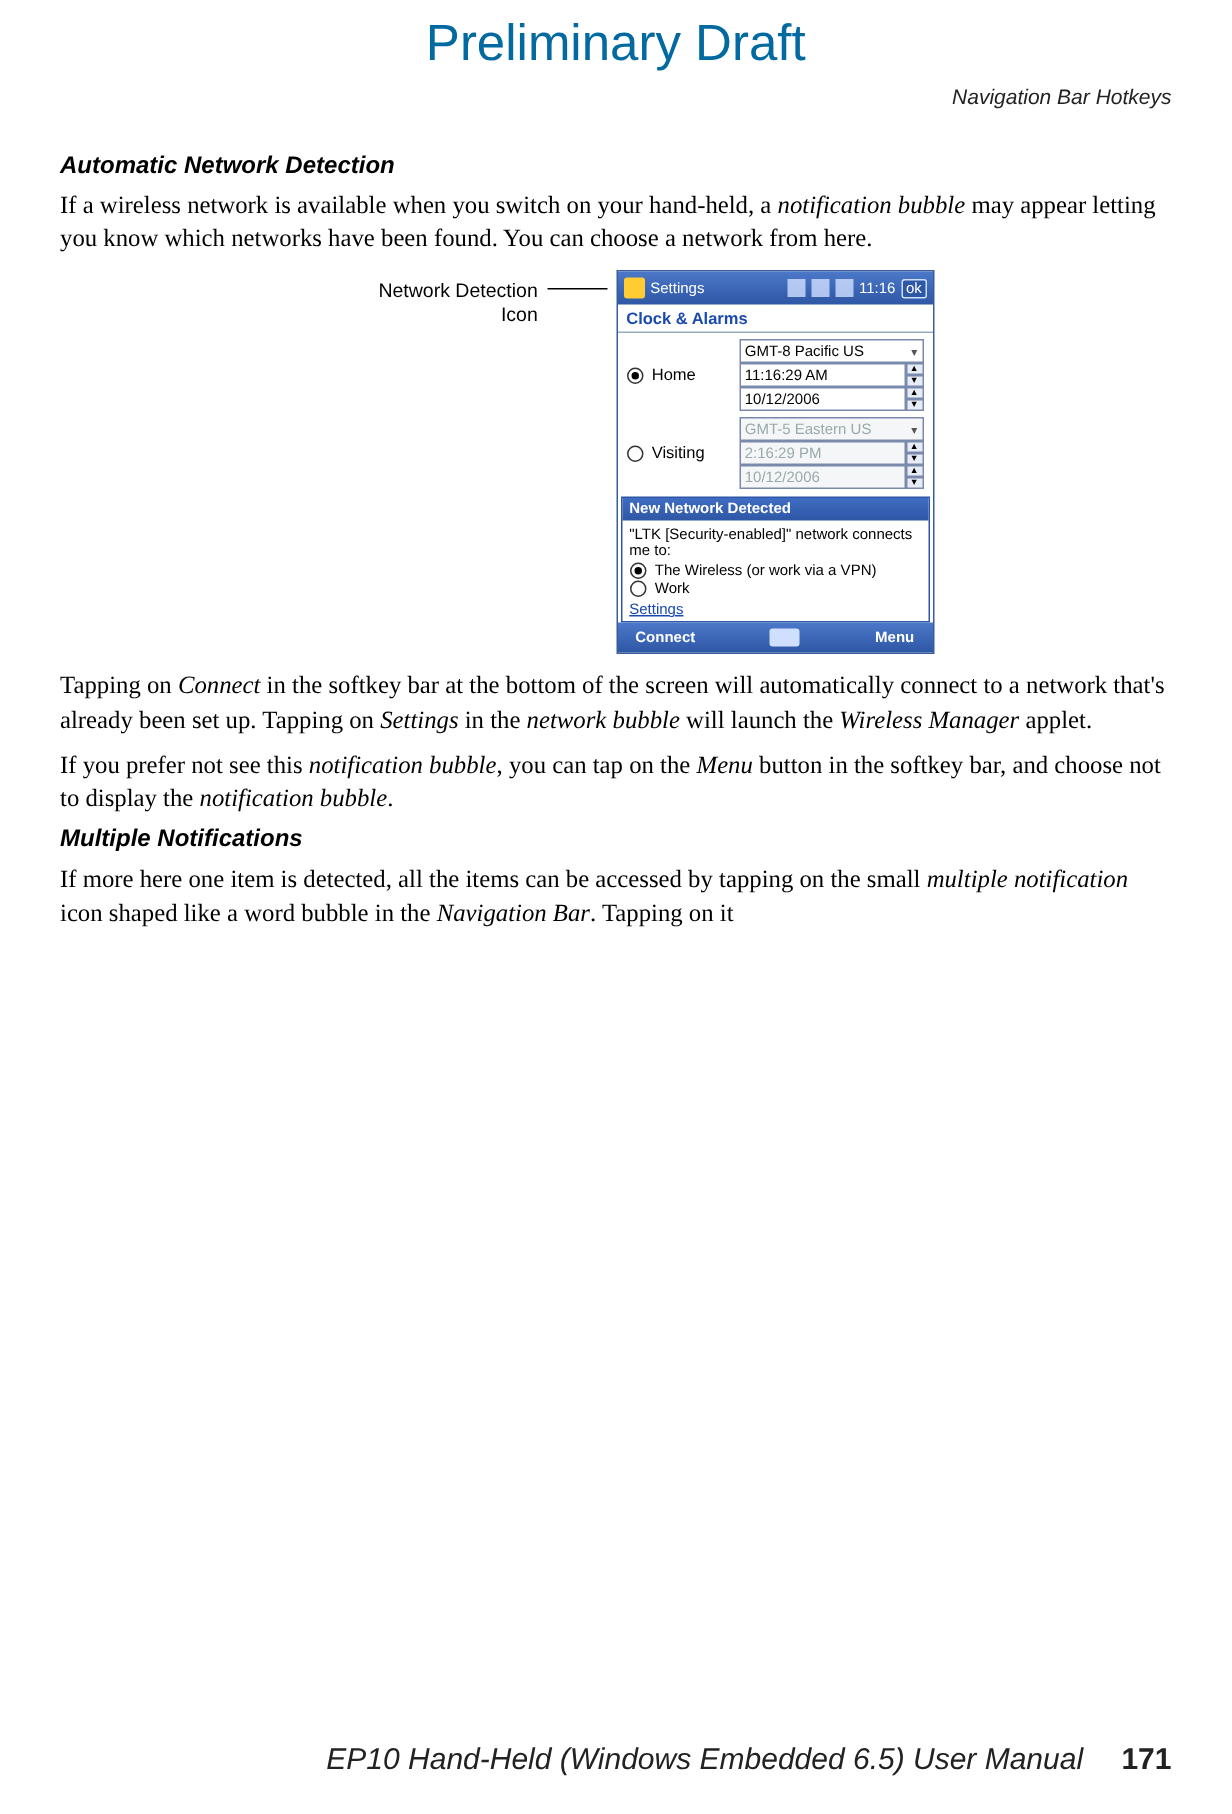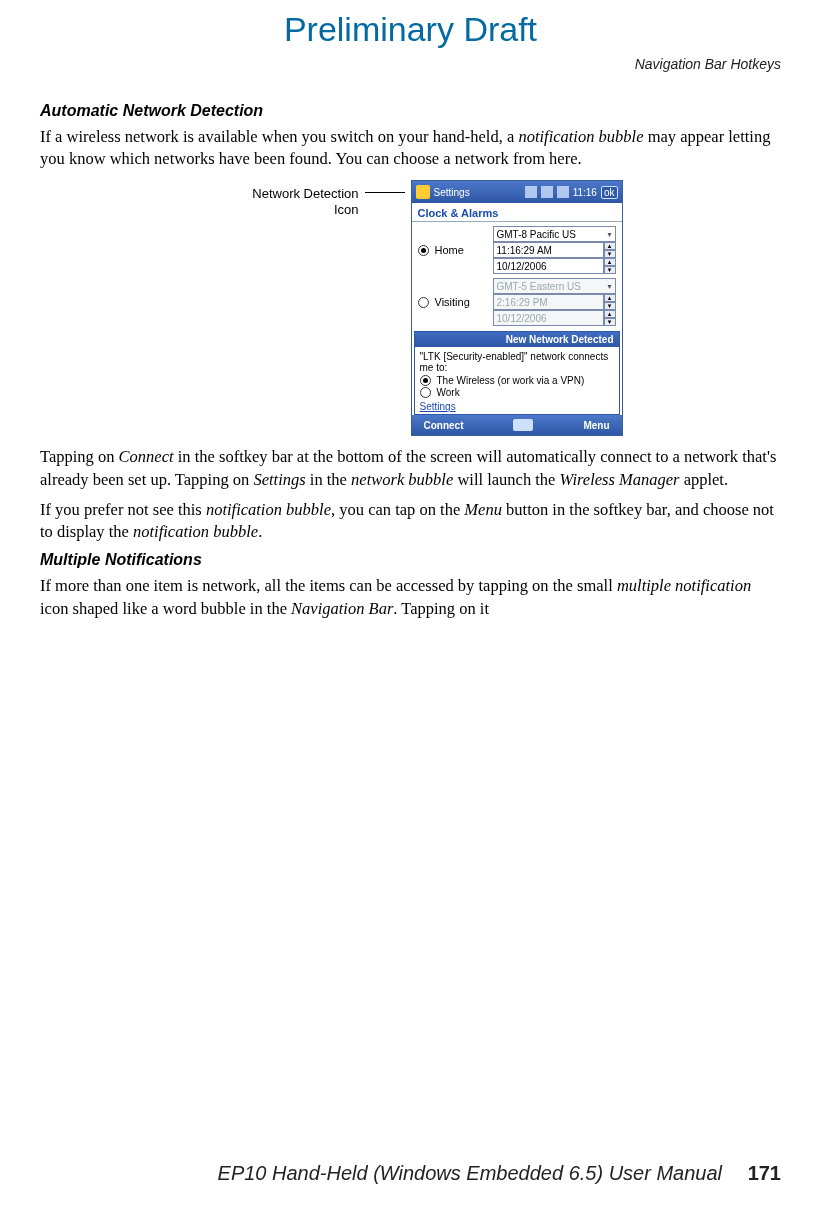--- a/index.html
+++ b/index.html
@@ -120,21 +120,20 @@
     .popup {
       margin: 2px 2px 0 2px;
       border: 1px solid #2e57a5;
     }
     .popup-title {
       background: linear-gradient(#3f6cc2, #2e57a5);
       color: #fff;
       font-weight: bold;
       padding: 2px 5px;
       font-size: 10px;
-      text-align: right;
     }
     .popup-body { padding: 4px 5px 2px; font-size: 10px; }
     .popup-body .plabel { margin-bottom: 2px; }
     .popt { display: flex; align-items: center; gap: 4px; margin-bottom: 1px; }
     .popup-body .link { color: #1a4ab0; text-decoration: underline; margin-top: 2px; display: inline-block; }
     .softbar {
       background: linear-gradient(#4c78c9, #2e57a5);
       color: #fff;
       display: flex;
       justify-content: space-between;
@@ -265,19 +264,19 @@
 
 <p class="para">
   <span>Tapping on </span><span class="em">Connect</span><span> in the softkey bar at the bottom of the screen will automatically connect to a network that's already been set up. Tapping on </span><span class="em">Settings</span><span> in the </span><span class="em">network bubble</span><span> will launch the </span><span class="em">Wireless Manager</span><span> applet.</span>
 </p>
 <p class="para">
   <span>If you prefer not see this </span><span class="em">notification bubble</span><span>, you can tap on the </span><span class="em">Menu</span><span> button in the softkey bar, and choose not to display the </span><span class="em">notification bubble</span><span>.</span>
 </p>
 
 <div class="subhead">Multiple Notifications</div>
 <p class="para">
-  <span>If more than one item is network, all the items can be accessed by tapping on the small </span><span class="em">mul­tiple notification</span><span> icon shaped like a word bubble in the </span><span class="em">Navigation Bar</span><span>. Tapping on it</span>
+  <span>If more here one item is detected, all the items can be accessed by tapping on the small </span><span class="em">mul­tiple notification</span><span> icon shaped like a word bubble in the </span><span class="em">Navigation Bar</span><span>. Tapping on it</span>
 </p>
 
 <div class="footer">
   <span>EP10 Hand-Held (Windows Embedded 6.5) User Manual</span>
   <span class="pn">171</span>
 </div>
 
 </body></html>

